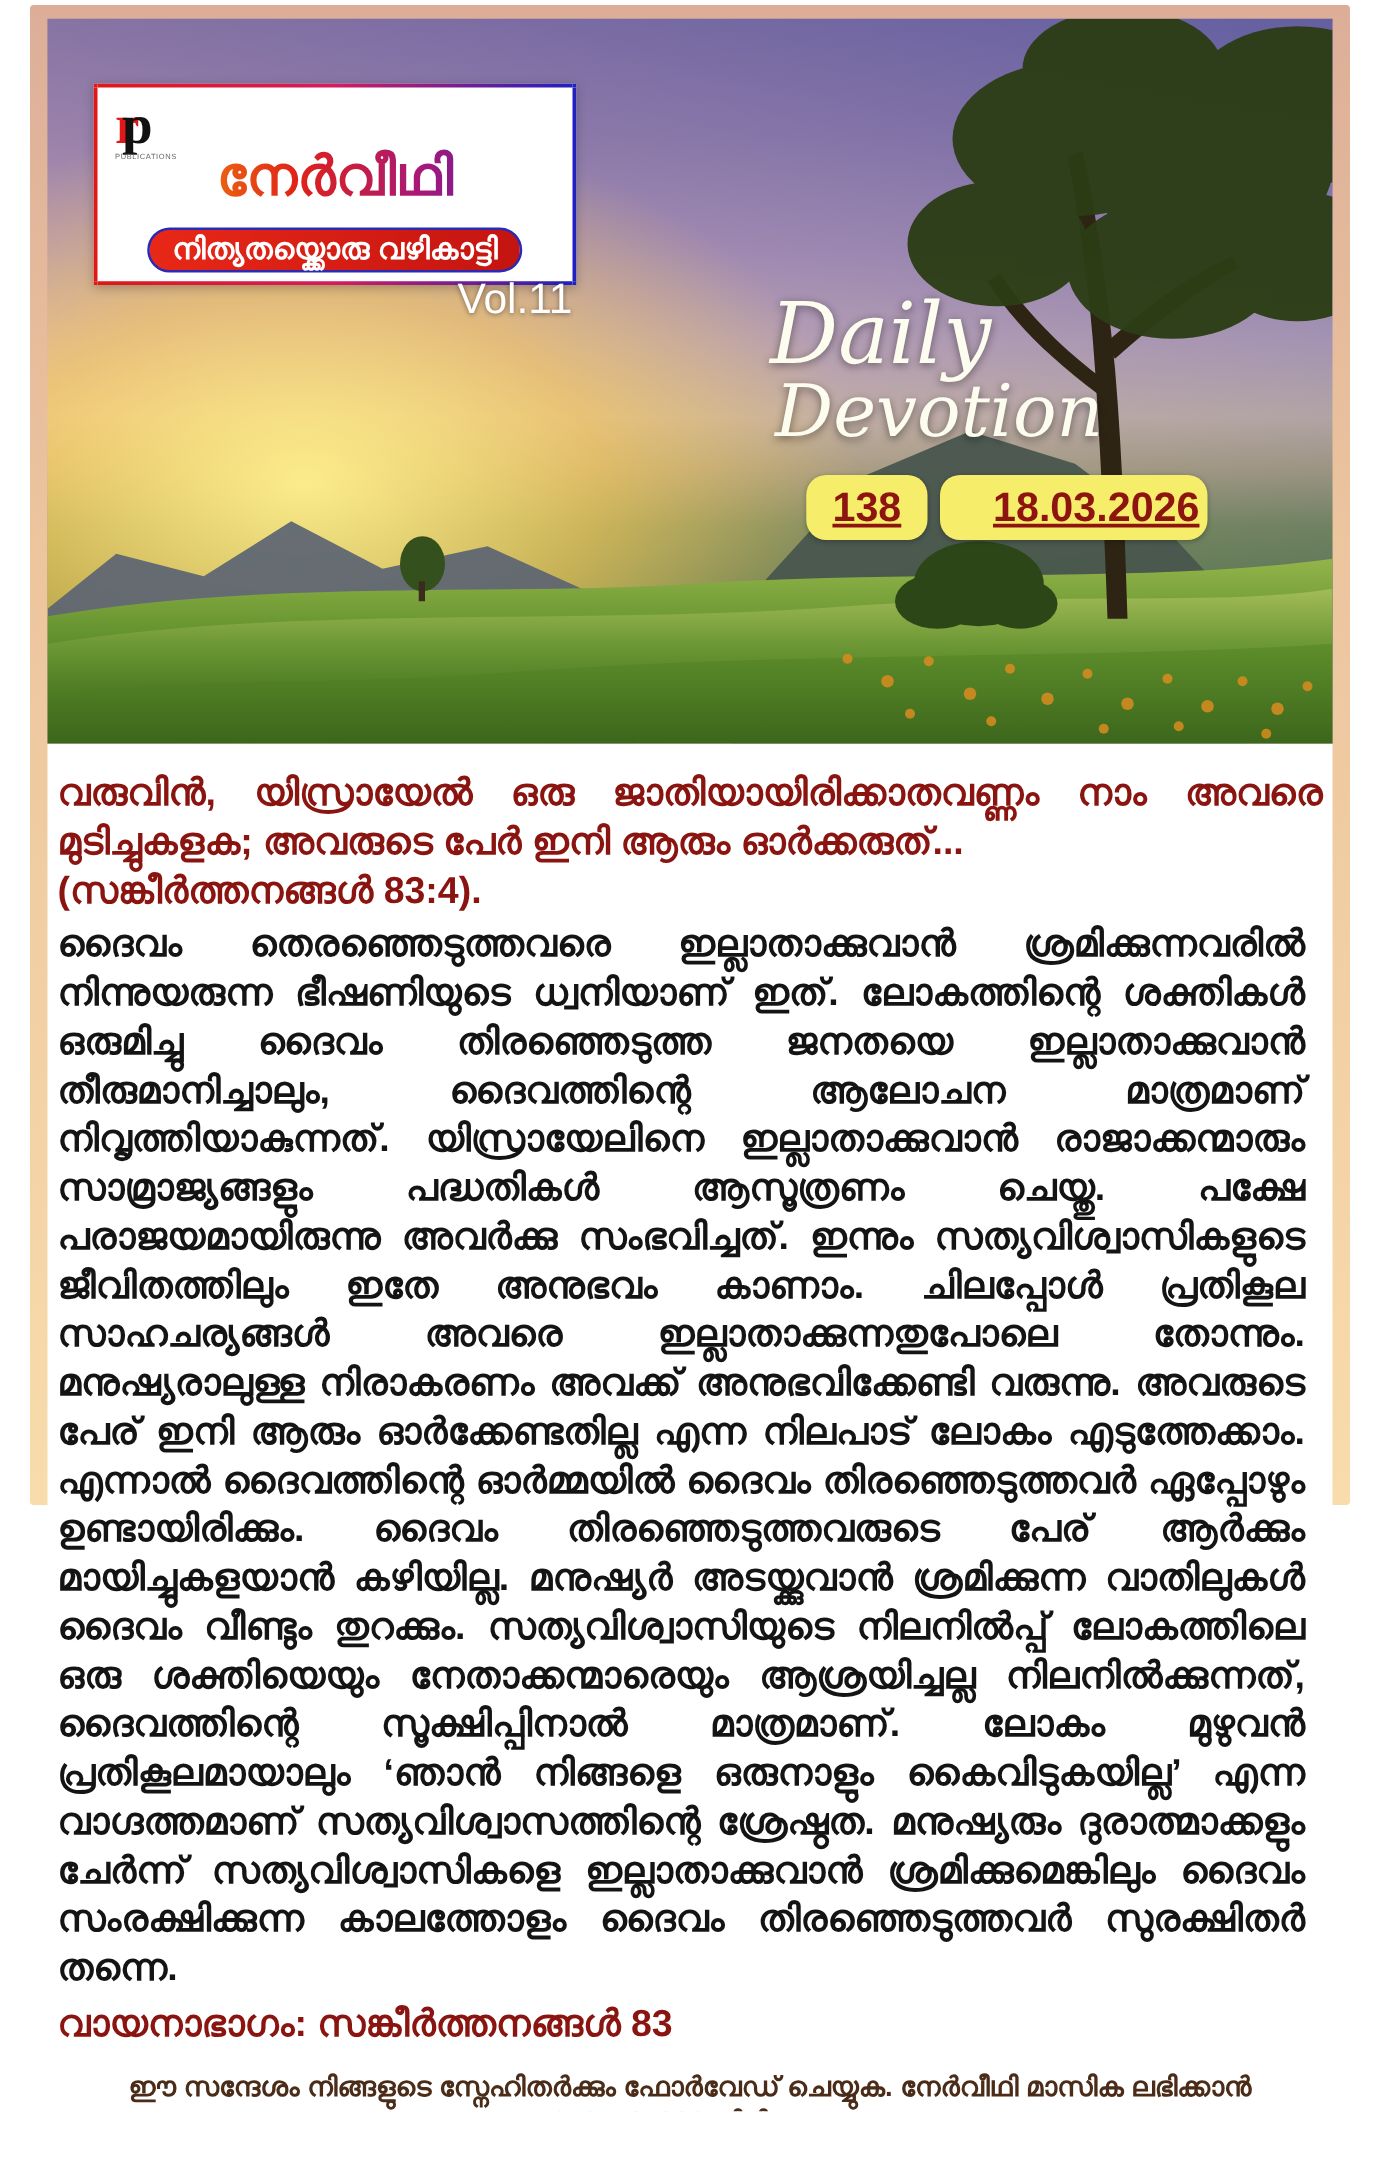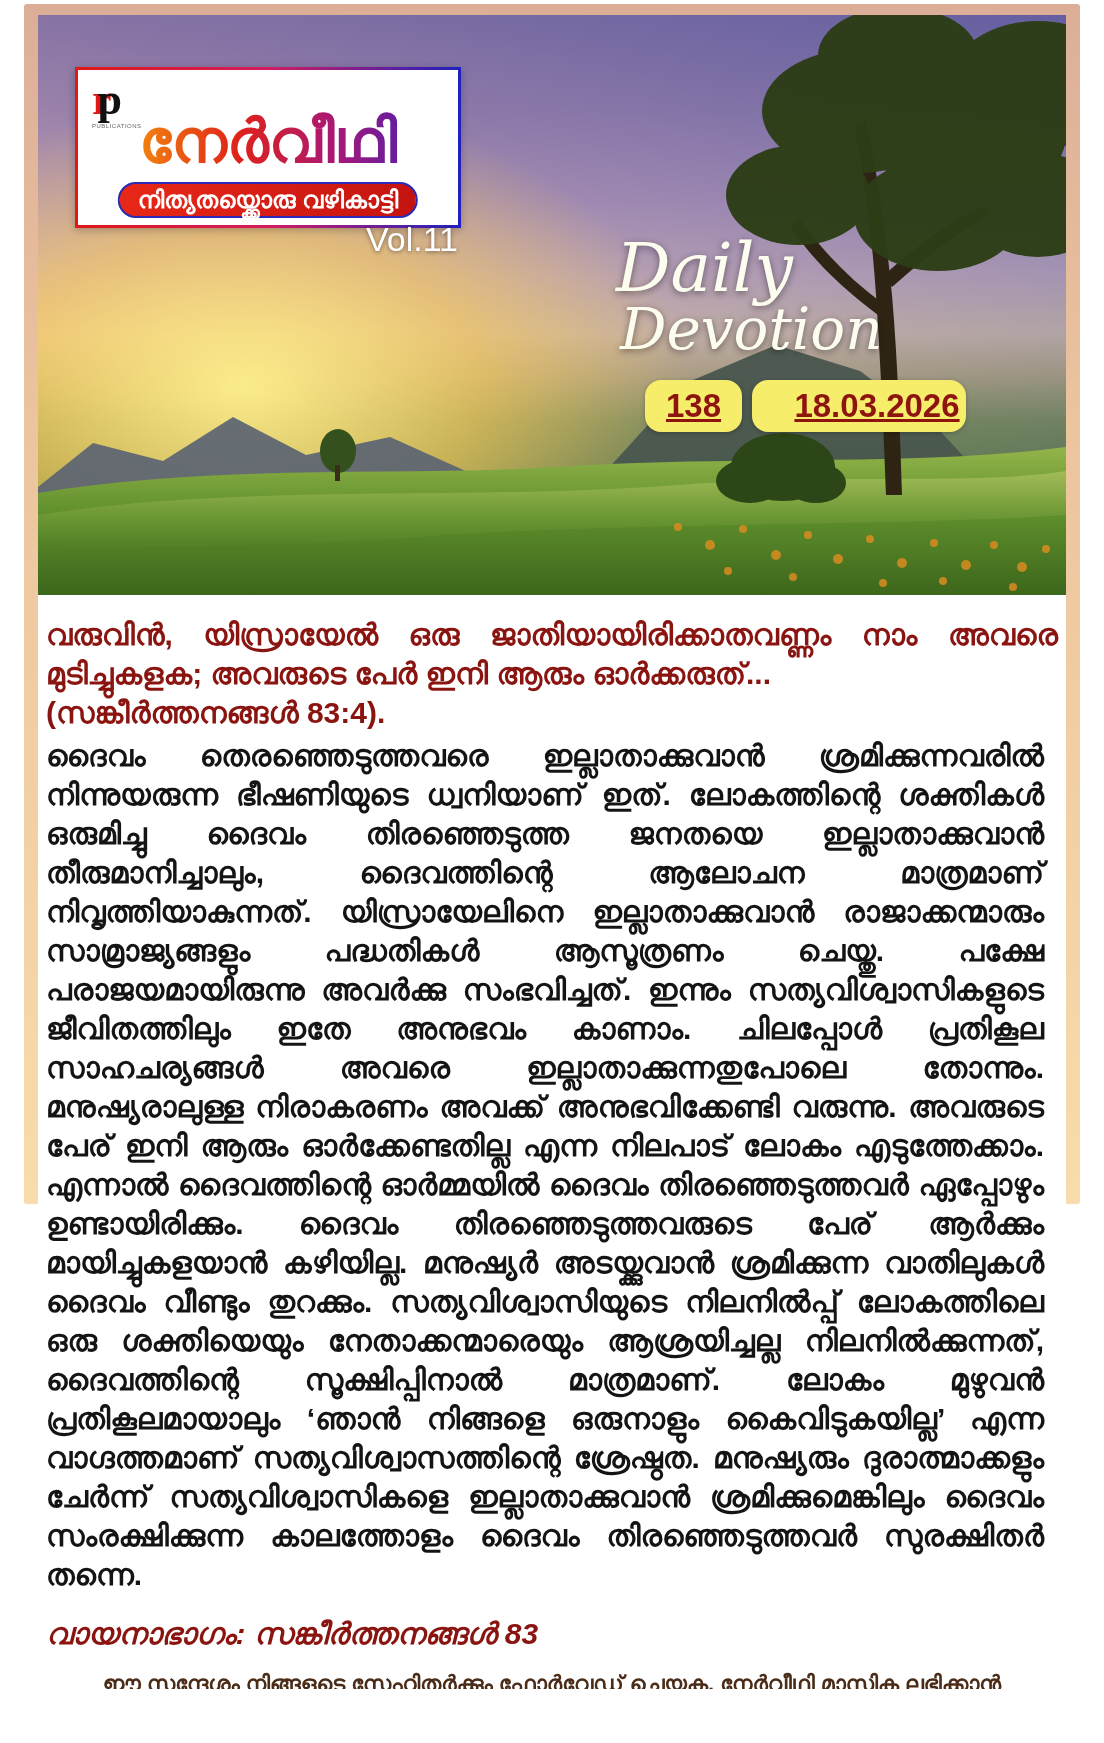--- a/index.html
+++ b/index.html
@@ -27,23 +27,23 @@
     position:absolute;left:37px;top:52px;width:380px;height:155px;background:#ffffff;
     border:3px solid;border-image:linear-gradient(90deg,#e01818,#d41c60,#2020c0) 1;
     box-shadow:0 2px 8px rgba(0,0,0,.25);
   }
   .rp-mark{position:absolute;left:14px;top:8px;width:52px;height:62px;text-align:left;}
   .rp-r{font-family:"Liberation Serif","DejaVu Serif",serif;font-weight:bold;font-size:44px;color:#e01818;line-height:44px;}
   .rp-p{font-family:"Liberation Serif","DejaVu Serif",serif;font-weight:bold;font-size:44px;color:#111111;margin-left:-14px;line-height:44px;}
   .rp-label{display:block;font-size:6px;color:#666;letter-spacing:.5px;margin-top:1px;}
   .logo-title{
     position:absolute;left:0;top:40px;width:100%;text-align:center;
-    font-size:60px;font-weight:bold;line-height:64px;
+    font-size:44px;font-weight:bold;line-height:64px;
     background:linear-gradient(90deg,#f2c520 0%,#f07c10 18%,#e02218 42%,#a81878 68%,#2424c4 100%);
-    -webkit-background-clip:text;background-clip:text;color:transparent;font-family:Liberation Serif, serif;
+    -webkit-background-clip:text;background-clip:text;color:transparent;
   }
   .logo-tagline{
     position:absolute;left:50%;top:112px;transform:translateX(-50%);
     background:linear-gradient(90deg,#e82818,#c41410);
     border:2px solid #2a2ab4;border-radius:20px;
     color:#ffffff;font-weight:bold;font-size:24px;line-height:30px;padding:1px 18px;white-space:nowrap;
   }
   .volume{
     position:absolute;left:260px;top:205px;width:160px;text-align:right;
     color:#ffffff;font-size:34px;font-weight:normal;text-shadow:0 1px 4px rgba(0,0,0,.45);
@@ -74,21 +74,21 @@
     position:absolute;left:14px;top:591px;width:1028px;height:1094px;background:#ffffff;
     padding:20px 8px 12px 8px;box-sizing:border-box;overflow:hidden;
   }
   .verse,.verse-ref{
     color:#8a1410;font-weight:bold;font-size:30px;line-height:39px;text-align:justify;margin:0;
   }
   .body-text{
     color:#141414;font-weight:bold;font-size:30px;line-height:39px;text-align:justify;margin:4px 14px 0 0;
   }
   .reading{
-    color:#8a1410;font-weight:bold;font-size:30px;line-height:40px;margin:20px 0 0 0;font-style:italic;
+    color:#8a1410;font-weight:bold;font-size:30px;line-height:40px;margin:6px 0 0 0;
   }
   .footer-share{
     color:#4a2c18;font-weight:bold;font-size:22px;text-align:center;margin-top:16px;line-height:28px;
   }
 </style>
 </head>
 <body>
 
 <div class="frame">
 

